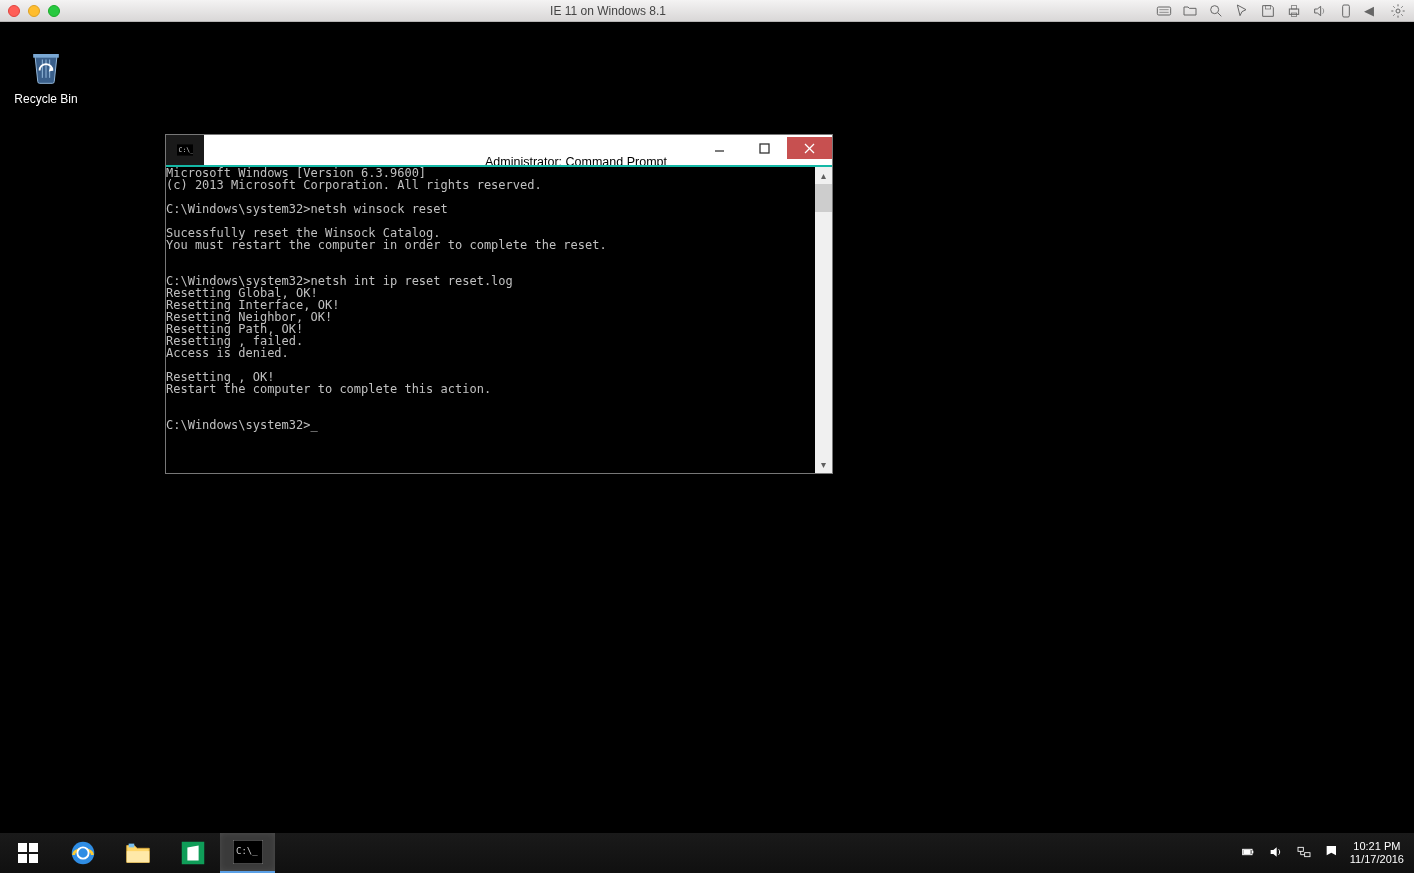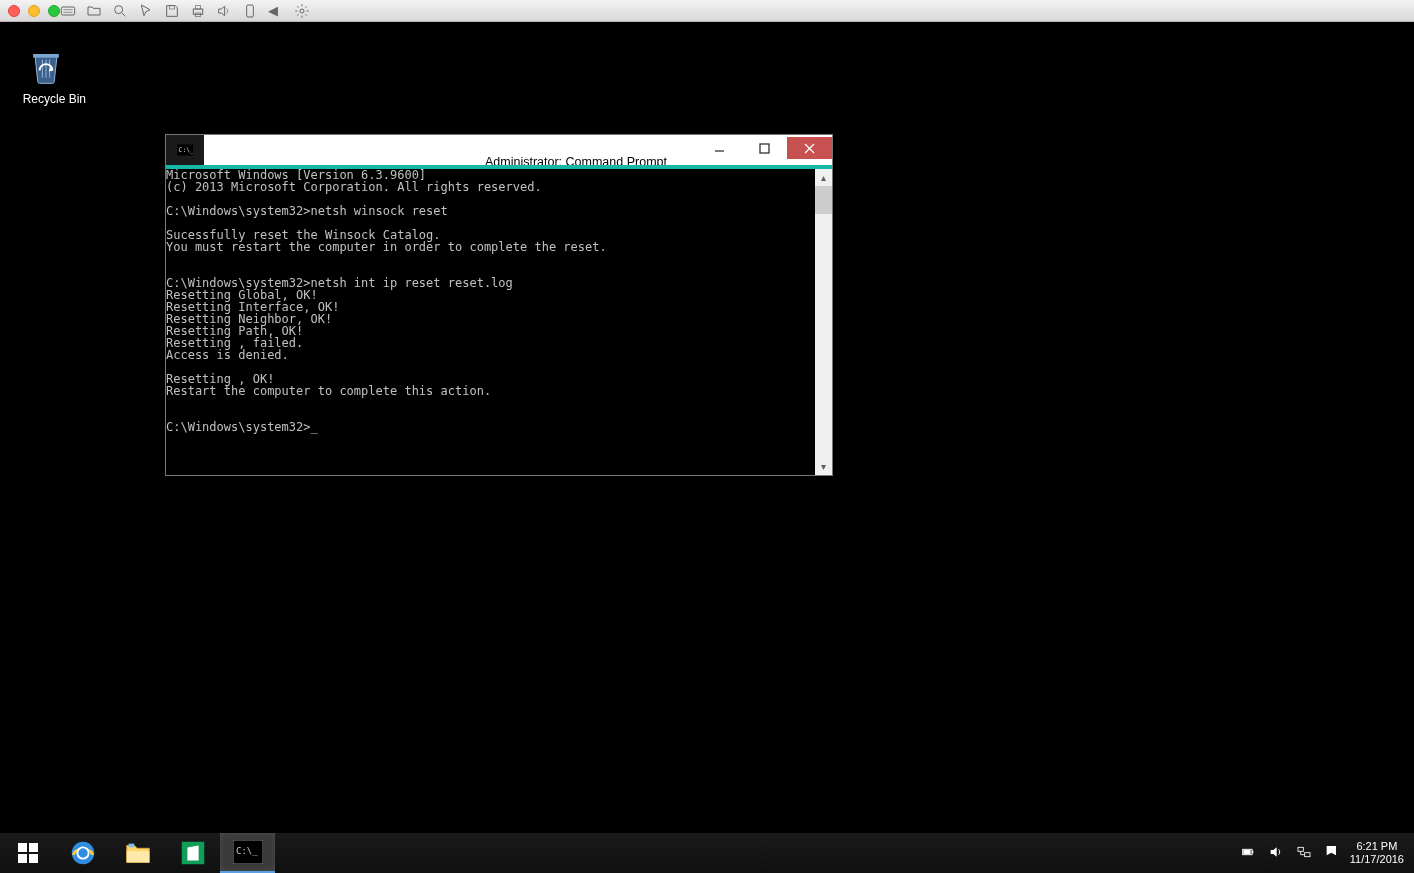--- a/index.html
+++ b/index.html
@@ -35,21 +35,21 @@
   
   .desktop {
     position:absolute;
     top:22px; left:0; right:0; bottom:0;
     background:#000;
   }
 
   .desktop-icon {
     position:absolute;
     width:80px;
-    text-align:right;
+    text-align:center;
     color:#fff;
     font-size:12px;
     cursor:pointer;
   }
   .desktop-icon .icon-img {
     width:46px; height:46px; margin:0 auto 4px;
     display:flex; align-items:center; justify-content:center;
   }
   .desktop-icon .label { line-height:14px; text-shadow:0 1px 2px #000; }
 
@@ -84,21 +84,21 @@
     display:flex; align-items:center; justify-content:center;
     font-family:"Segoe UI Symbol",sans-serif;
     font-size:11px;
     cursor:pointer;
     margin-top:-4px;
   }
   .cmd-ctrls .btn.close { background:#c75050; color:#fff; }
   .cmd-ctrls .btn.close svg { stroke:#fff; }
   .cmd-body-wrap {
     background:#000;
-    border-top:4px solid #14b8a6;
+    border-top:2px solid #14b8a6;
     position:relative;
     padding-right:27px;
     padding-bottom:6px;
   }
   .cmd-body {
     font-family:"Lucida Console","Consolas",monospace;
     font-size:12px;
     line-height:12px;
     color:#c0c0c0;
     white-space:pre;
@@ -151,20 +151,21 @@
 </style>
 </head>
 <body>
 
 <div class="mac-titlebar">
   <div class="traffic-lights">
     <div class="tl red"></div>
     <div class="tl yellow"></div>
     <div class="tl green"></div>
   </div>
+  <div class="mac-title">IE 11 on Windows 8.1</div>
   <div class="mac-icons">
     <span><svg viewBox="0 0 24 24">
           <rect x="2" y="6" width="20" height="12" rx="2" fill="none" stroke="#666" stroke-width="1.5"></rect>
           <line x1="5" y1="10" x2="19" y2="10" stroke="#666"></line>
           <line x1="5" y1="14" x2="19" y2="14" stroke="#666"></line>
         </svg></span>
     <span><svg viewBox="0 0 24 24">
           <path d="M3 6h6l2 2h10v10H3z" fill="none" stroke="#666" stroke-width="1.5"></path>
         </svg></span>
     <span><svg viewBox="0 0 24 24">
@@ -335,18 +336,18 @@
           </svg>
       </span>
       <span>
         <svg viewBox="0 0 24 24">
             <path d="M4 3h14v14l-7-4-7 4z" fill="#fff"></path>
           </svg>
       </span>
     </div>
 
     <div class="clock">
-      <div>6:21 PM</div>
+      <div>10:21 PM</div>
       <div>11/17/2016</div>
     </div>
   </div>
 
 </div>
 
 </body></html>

